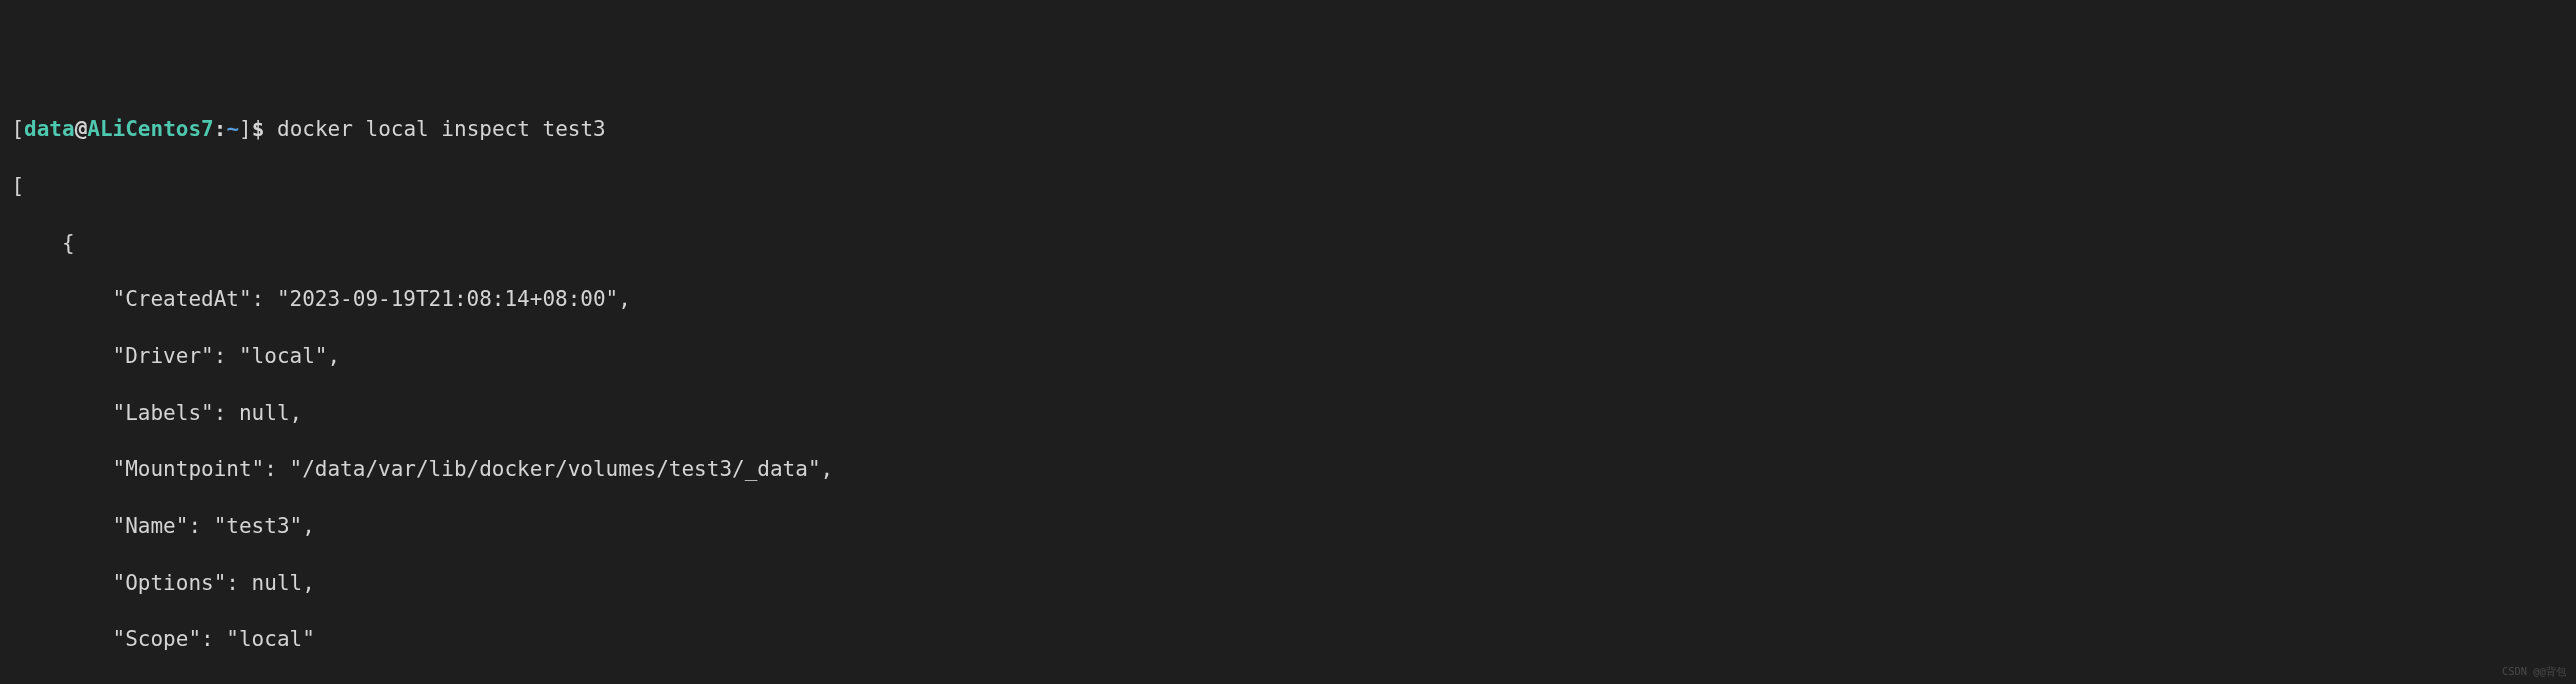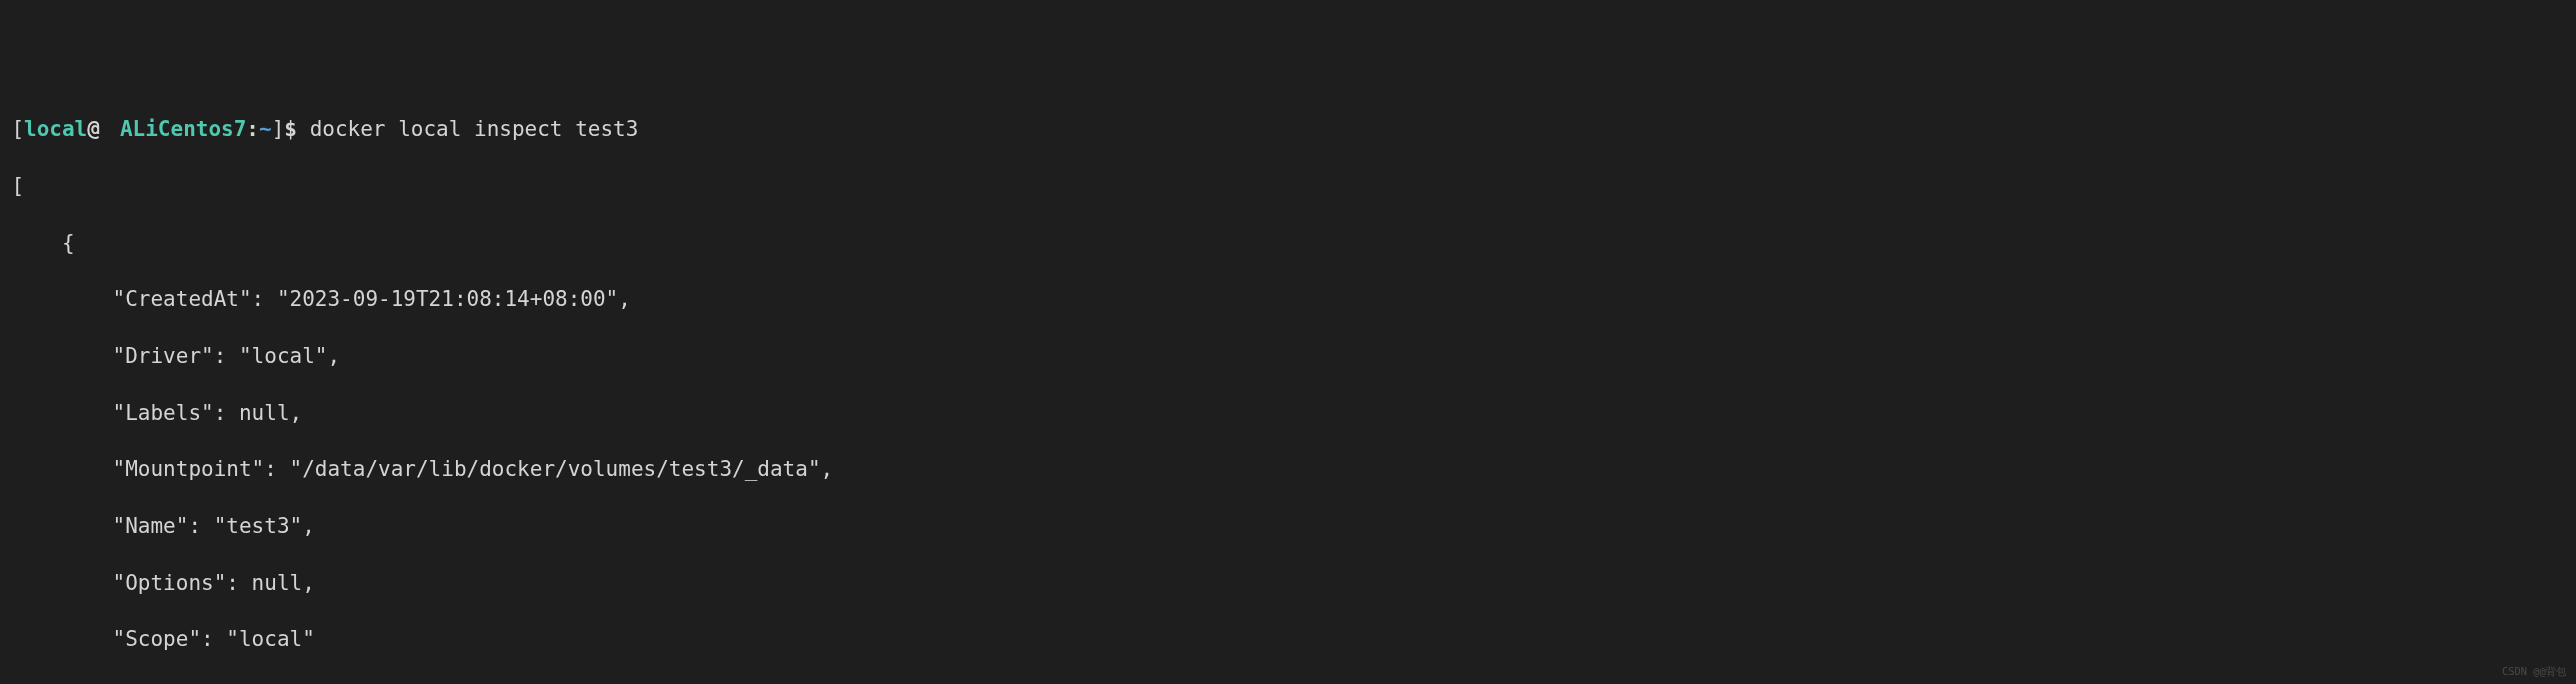--- a/index.html
+++ b/index.html
@@ -20,41 +20,41 @@
       height: 684px;
       overflow: hidden;
     }
     .line {
       display: block;
       padding-left: 11.4px;
     }
     .bracket { color: #d4d4d4; }
     .user { color: #4ec9b0; font-weight: bold; }
     .at { color: #d4d4d4; font-weight: bold; }
-    .host { color: #4ec9b0; font-weight: bold; padding-left: 20px; }
+    .host { color: #4ec9b0; font-weight: bold; }
     .colon { color: #d4d4d4; font-weight: bold; }
     .tilde { color: #569cd6; font-weight: bold; }
     .dollar { color: #d4d4d4; font-weight: bold; }
     .cmd { color: #d4d4d4; }
     .output { color: #d4d4d4; }
     .watermark {
       position: absolute;
       bottom: 5.7px;
       right: 9.5px;
       color: #666;
       font-size: 10.4px;
       opacity: 0.6;
     }
   </style>
 </head>
 <body>
 
 
 
-<div class="line"><span class="bracket">[</span><span class="user">local</span><span class="at">@</span><span class="host">ALiCentos7</span><span class="colon">:</span><span class="tilde">~</span><span class="bracket">]</span><span class="dollar">$</span> <span class="cmd">docker local inspect test3</span></div>
+<div class="line"><span class="bracket">[</span><span class="user">data</span><span class="at">@</span><span class="host">ALiCentos7</span><span class="colon">:</span><span class="tilde">~</span><span class="bracket">]</span><span class="dollar">$</span> <span class="cmd">docker local inspect test3</span></div>
 <div class="line output">[</div>
 <div class="line output">    {</div>
 <div class="line output">        "CreatedAt": "2023-09-19T21:08:14+08:00",</div>
 <div class="line output">        "Driver": "local",</div>
 <div class="line output">        "Labels": null,</div>
 <div class="line output">        "Mountpoint": "/data/var/lib/docker/volumes/test3/_data",</div>
 <div class="line output">        "Name": "test3",</div>
 <div class="line output">        "Options": null,</div>
 <div class="line output">        "Scope": "local"</div>
 <div class="line output">    }</div>

